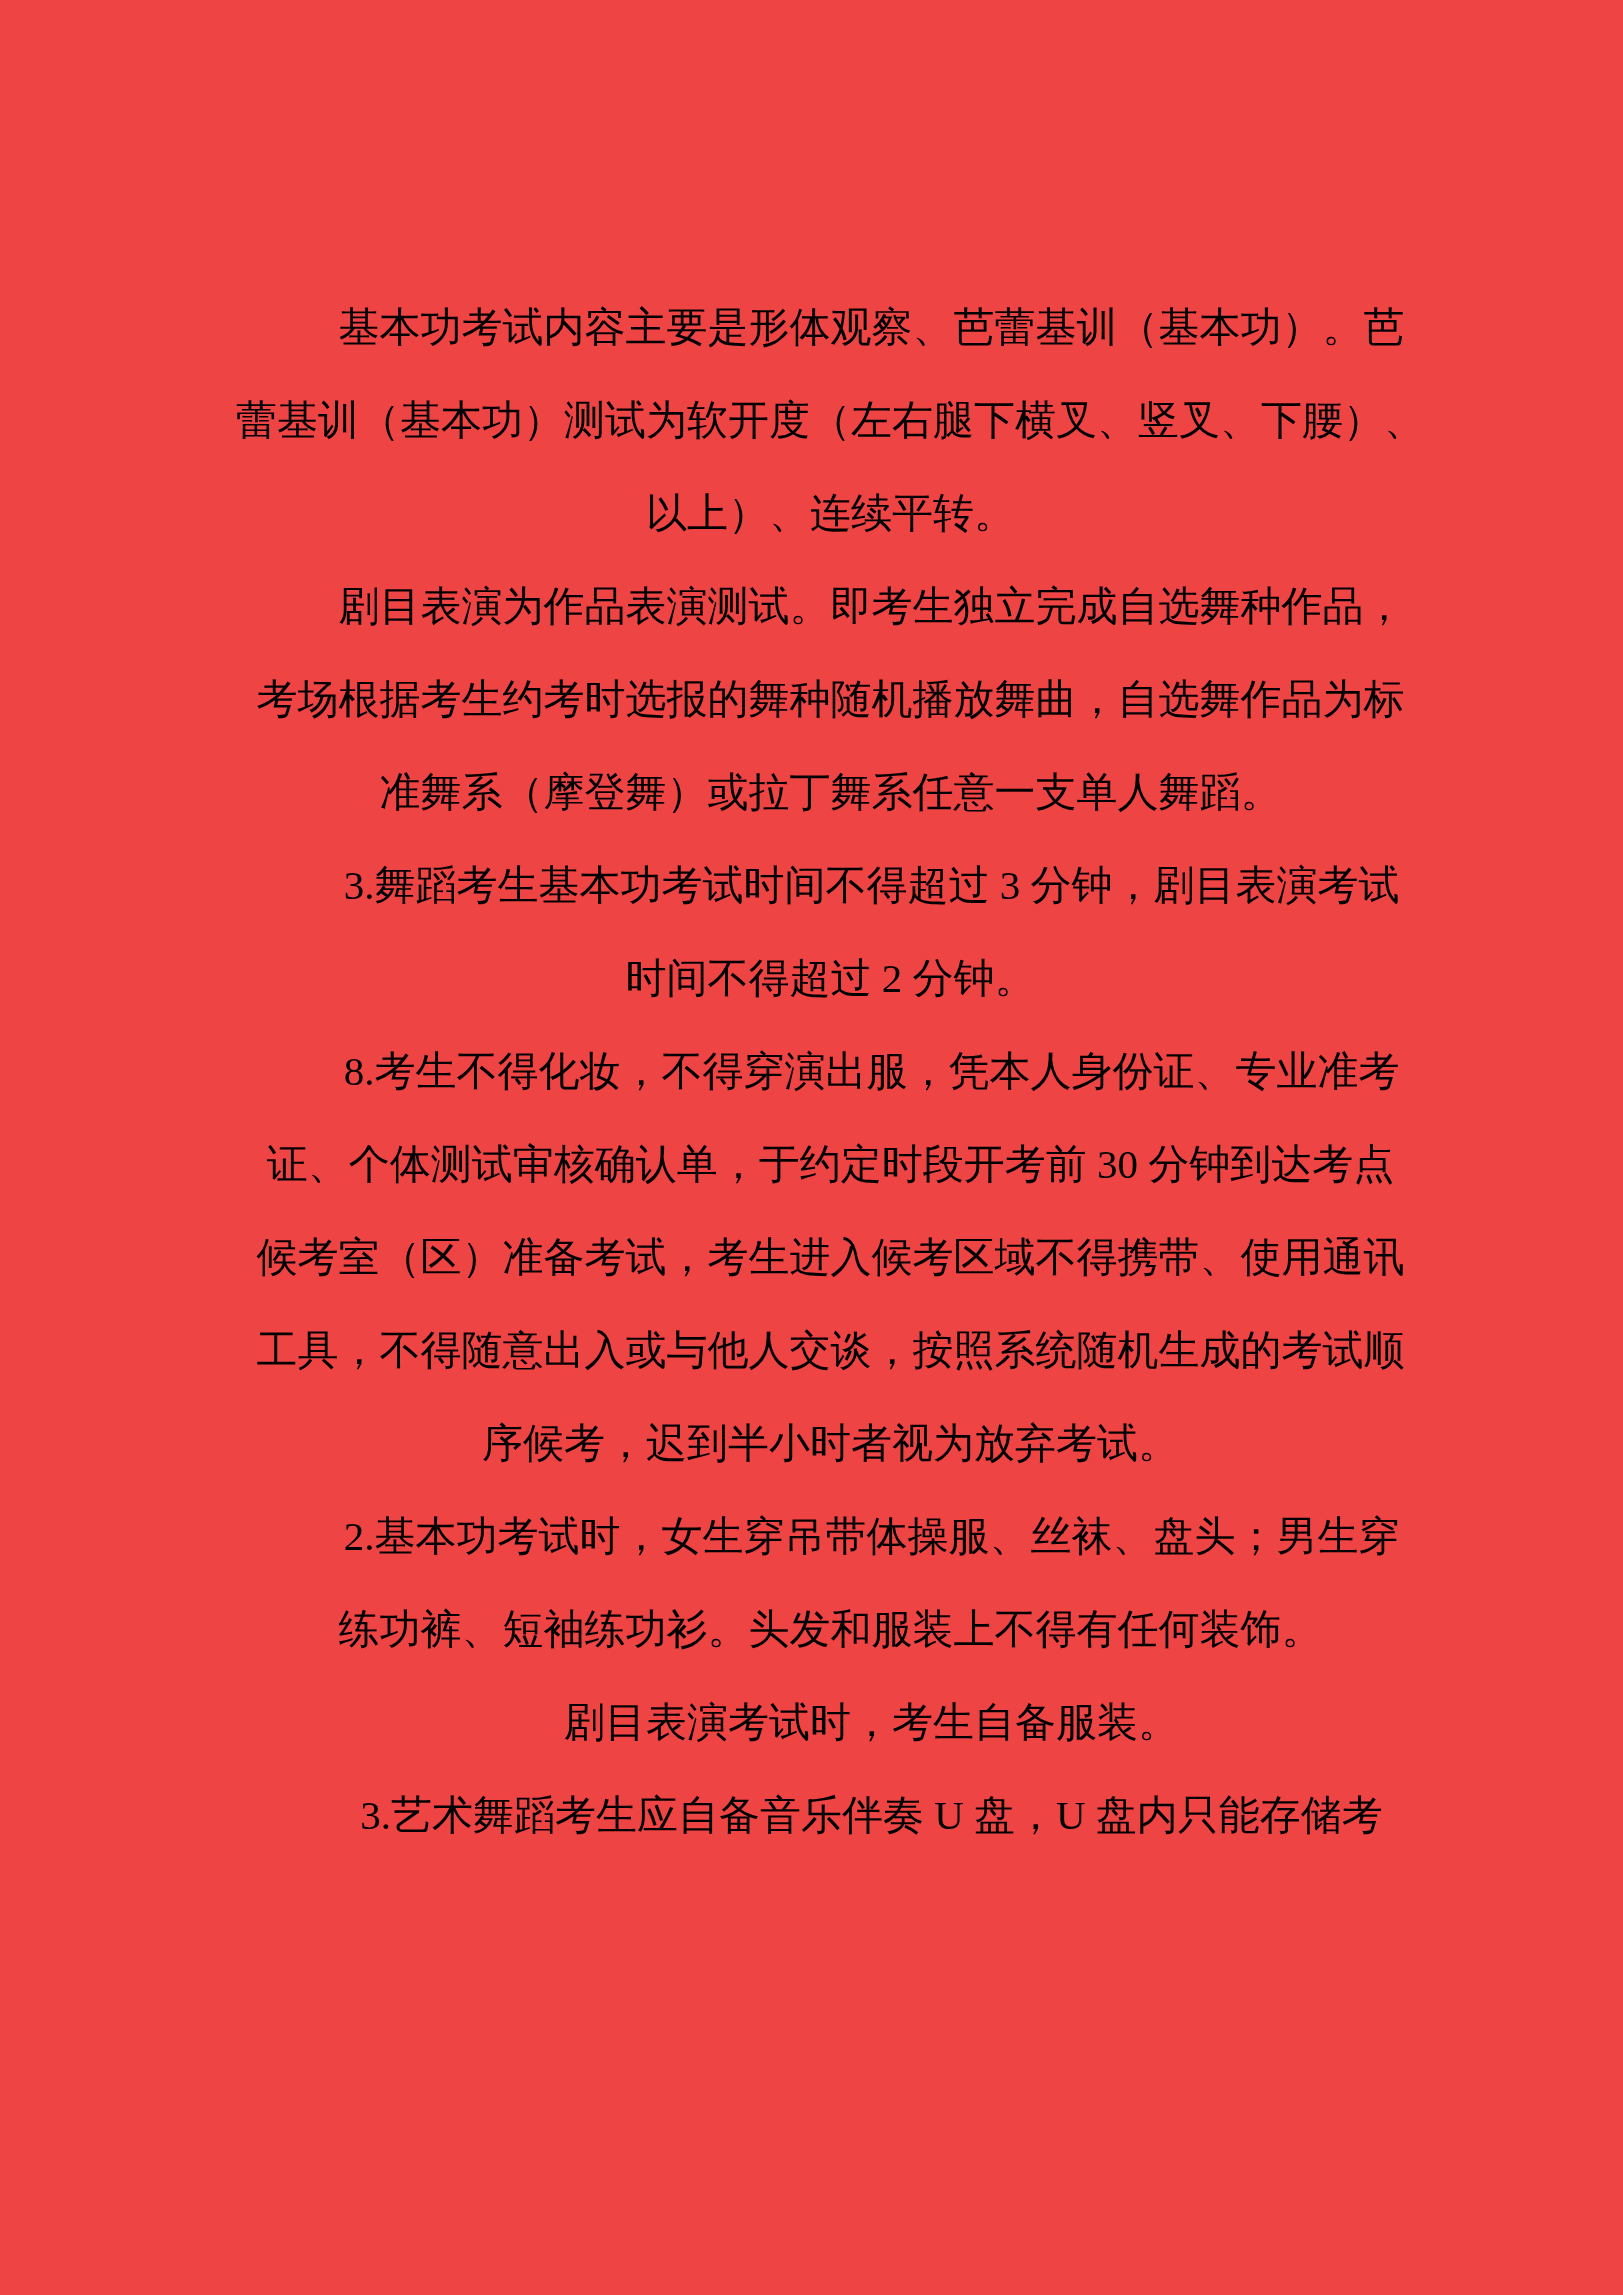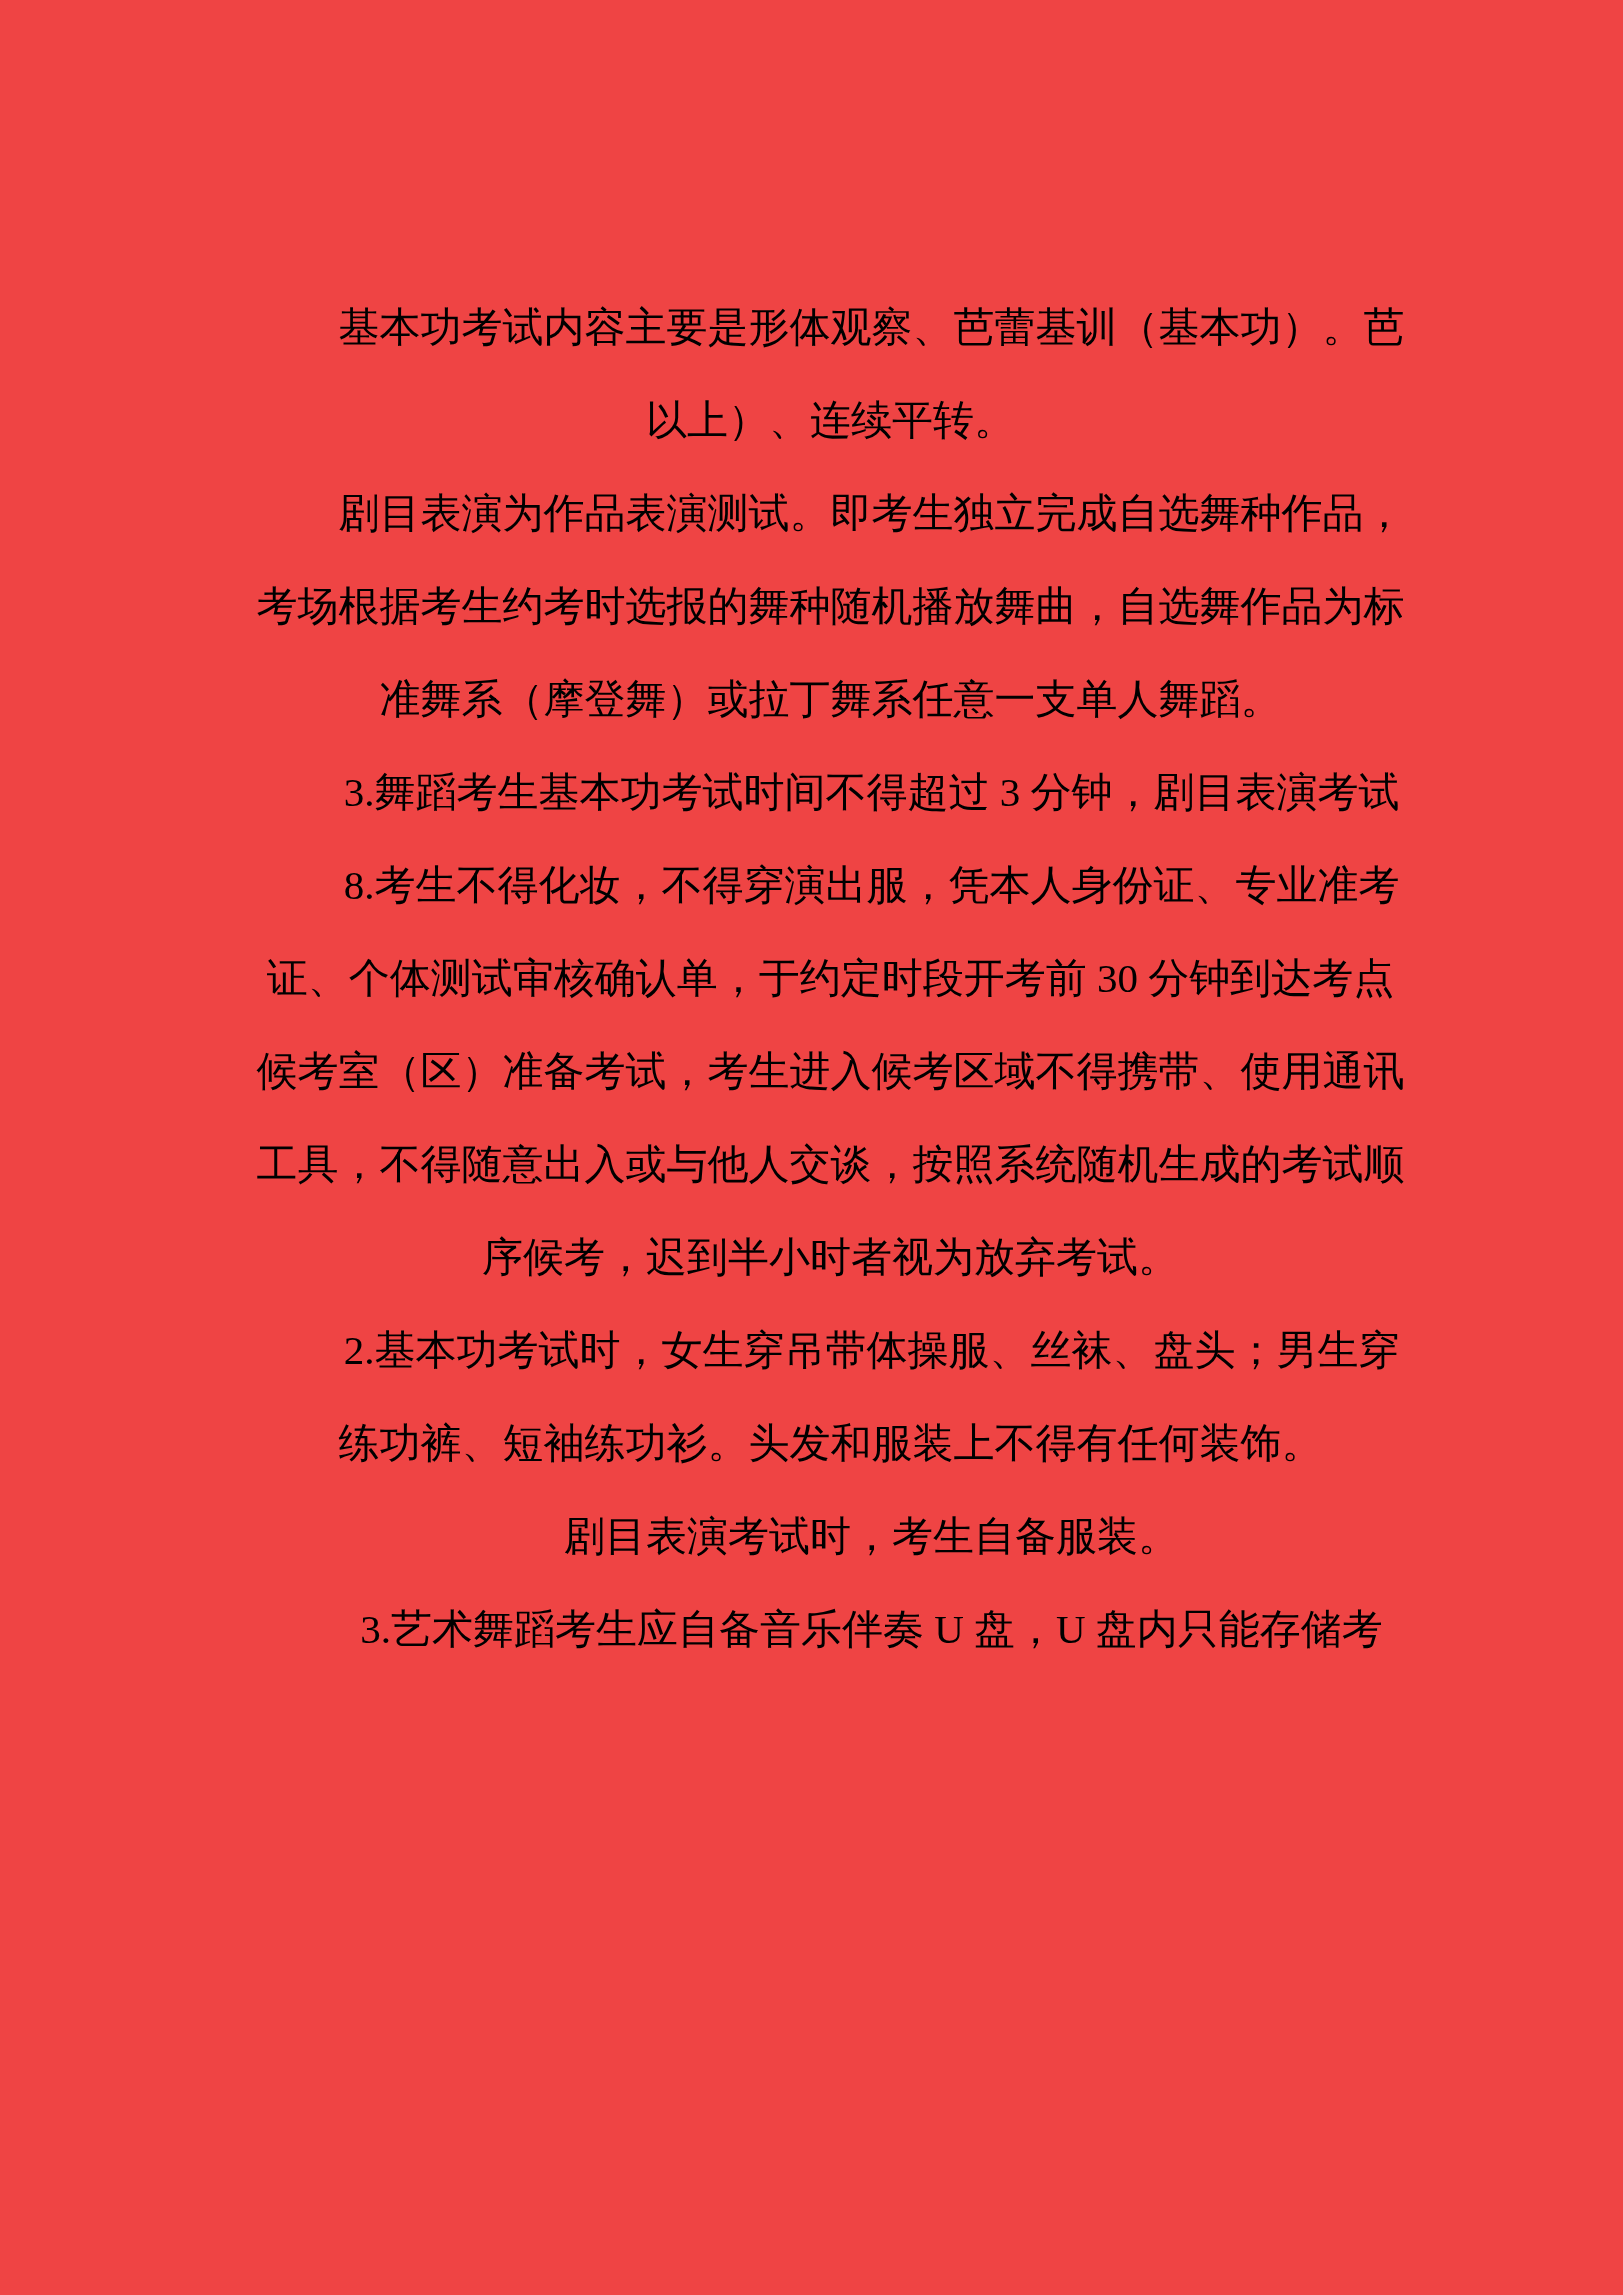--- a/index.html
+++ b/index.html
@@ -34,25 +34,27 @@
   .line.indent {
     text-indent: 2em;
   }
 </style>
 </head>
 <body>
 
 <div class="page">
   <div class="text-block">
     <div class="line indent">基本功考试内容主要是形体观察、芭蕾基训（基本功）。芭</div>
+    <div class="line">蕾基训（基本功）测试为软开度（左右腿下横叉、竖叉、下腰）、</div>
     <div class="line">以上）、连续平转。</div>
     <div class="line indent">剧目表演为作品表演测试。即考生独立完成自选舞种作品，</div>
     <div class="line">考场根据考生约考时选报的舞种随机播放舞曲，自选舞作品为标</div>
     <div class="line">准舞系（摩登舞）或拉丁舞系任意一支单人舞蹈。</div>
     <div class="line indent">3.舞蹈考生基本功考试时间不得超过 3 分钟，剧目表演考试</div>
+    <div class="line">时间不得超过 2 分钟。</div>
     <div class="line indent">8.考生不得化妆，不得穿演出服，凭本人身份证、专业准考</div>
     <div class="line">证、个体测试审核确认单，于约定时段开考前 30 分钟到达考点</div>
     <div class="line">候考室（区）准备考试，考生进入候考区域不得携带、使用通讯</div>
     <div class="line">工具，不得随意出入或与他人交谈，按照系统随机生成的考试顺</div>
     <div class="line">序候考，迟到半小时者视为放弃考试。</div>
     <div class="line indent">2.基本功考试时，女生穿吊带体操服、丝袜、盘头；男生穿</div>
     <div class="line">练功裤、短袖练功衫。头发和服装上不得有任何装饰。</div>
     <div class="line indent">剧目表演考试时，考生自备服装。</div>
     <div class="line indent">3.艺术舞蹈考生应自备音乐伴奏 U 盘，U 盘内只能存储考</div>
   </div>

